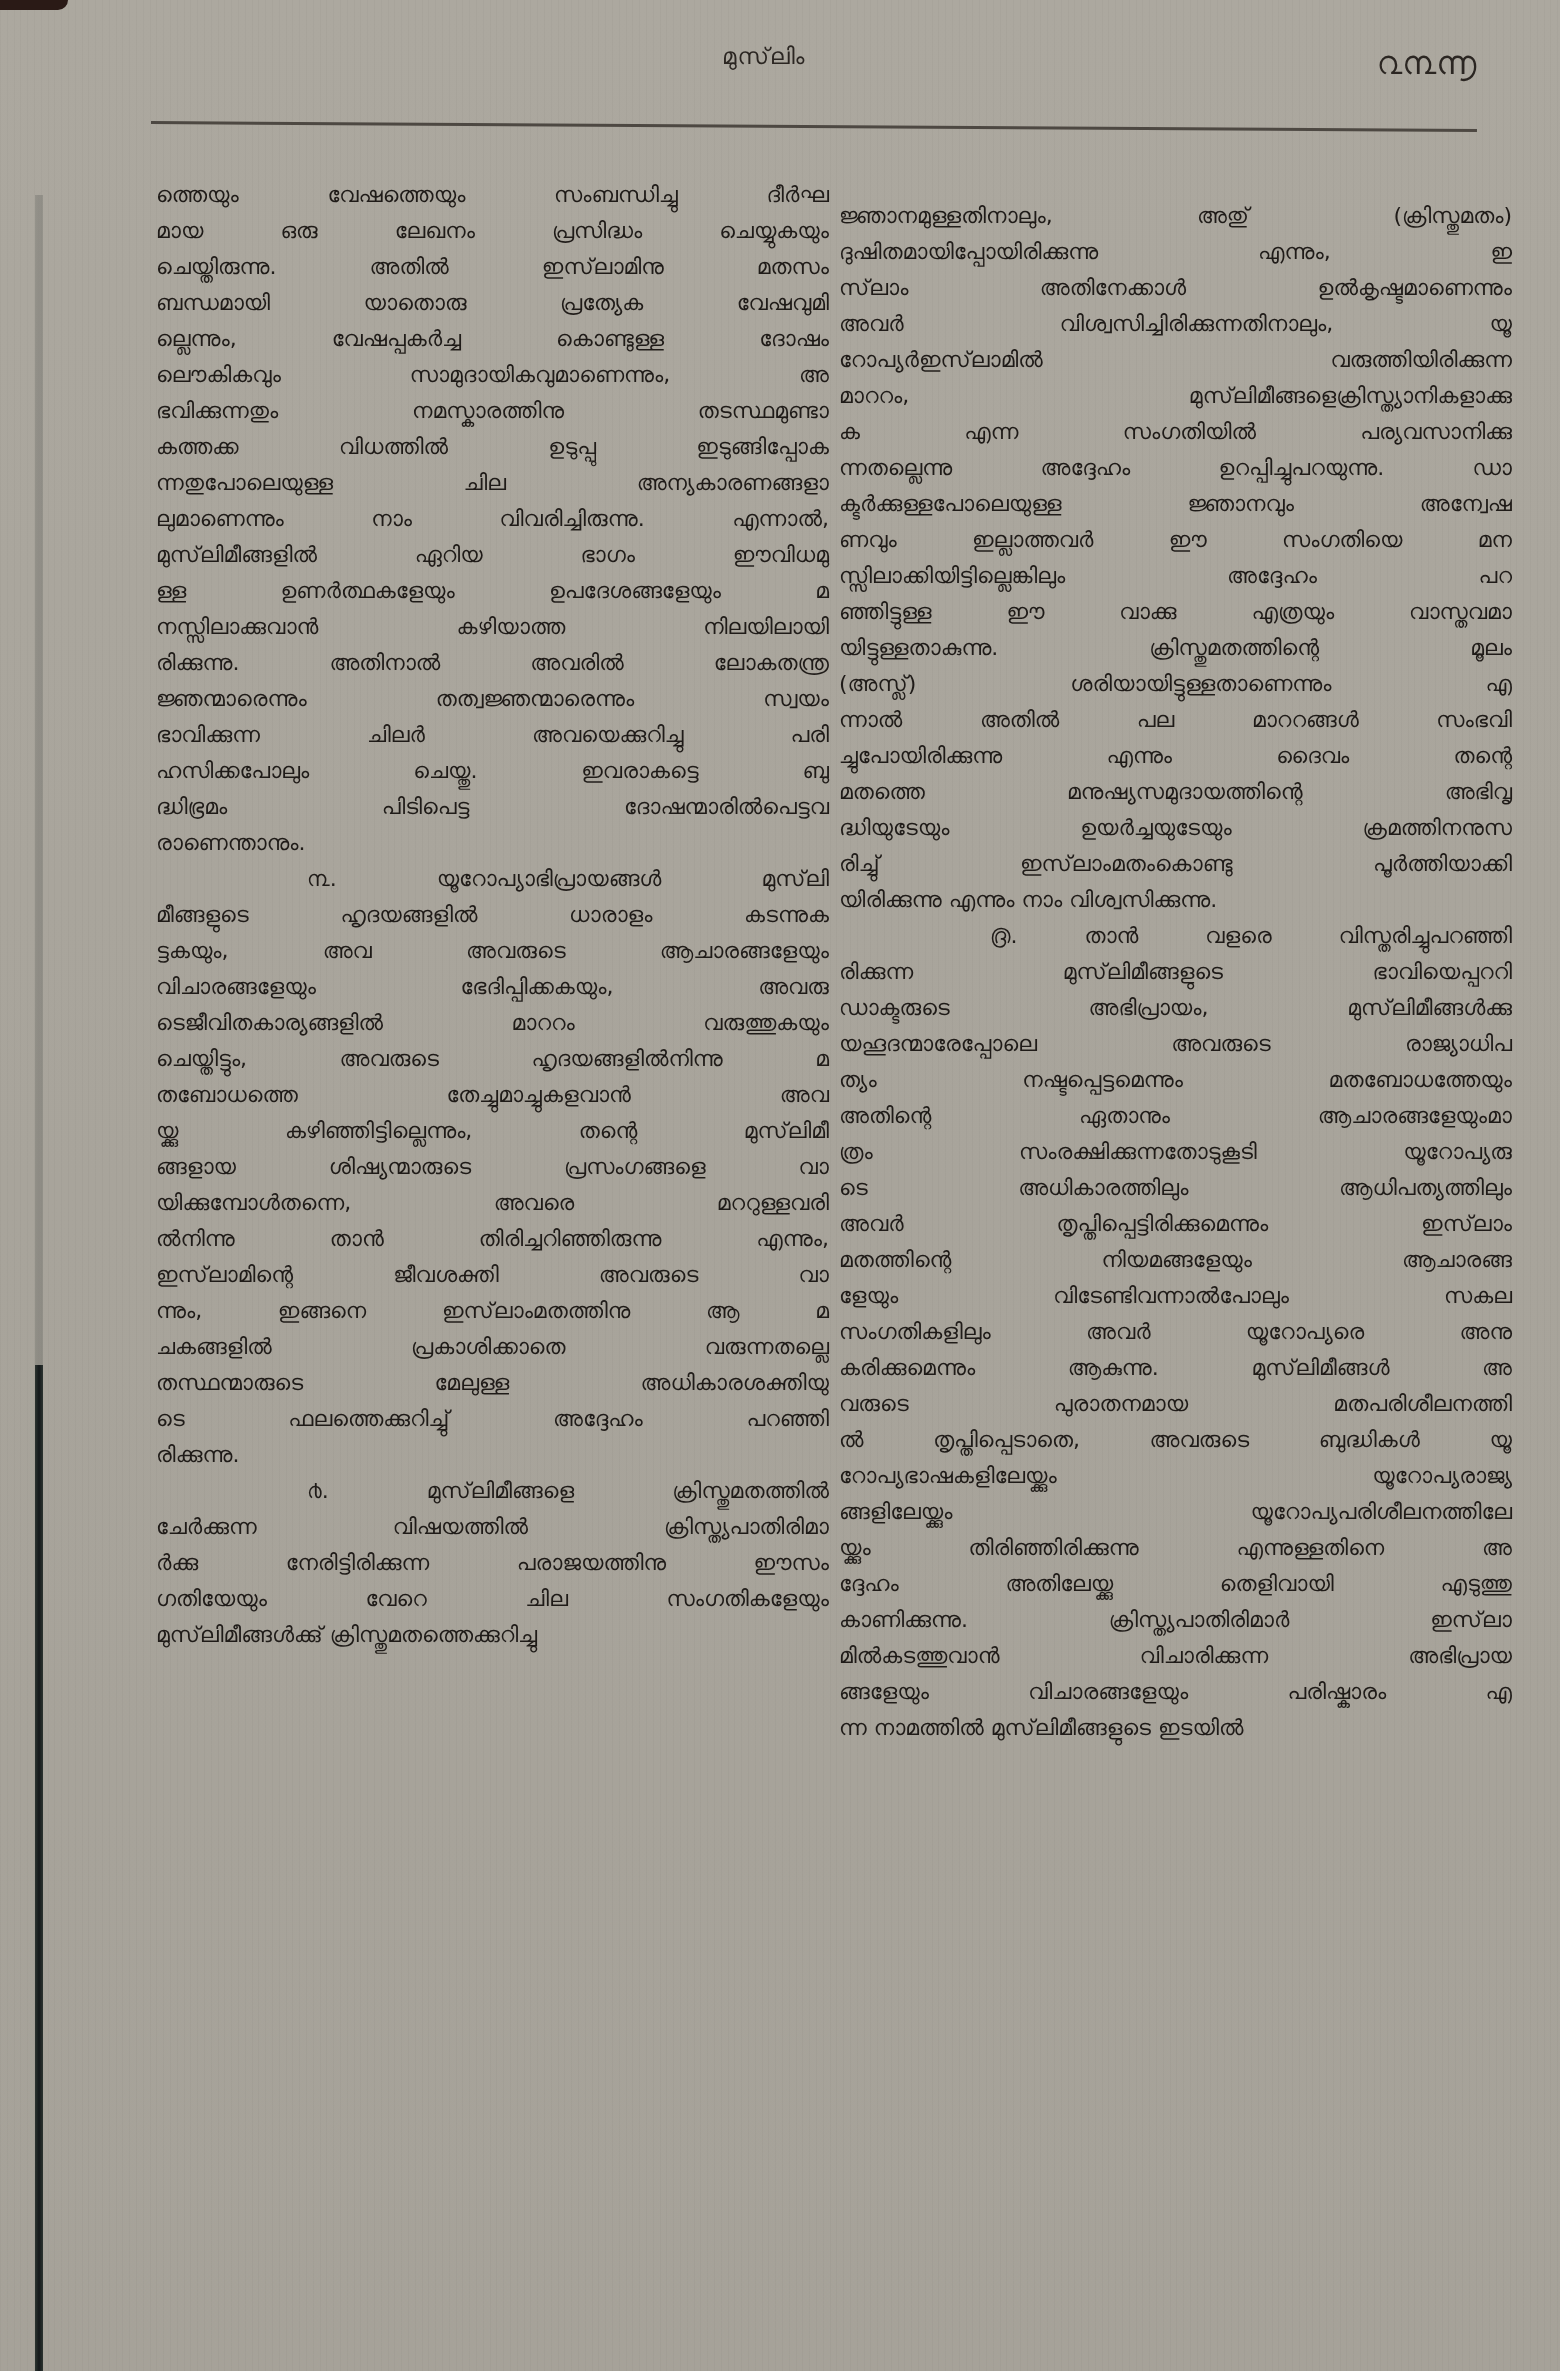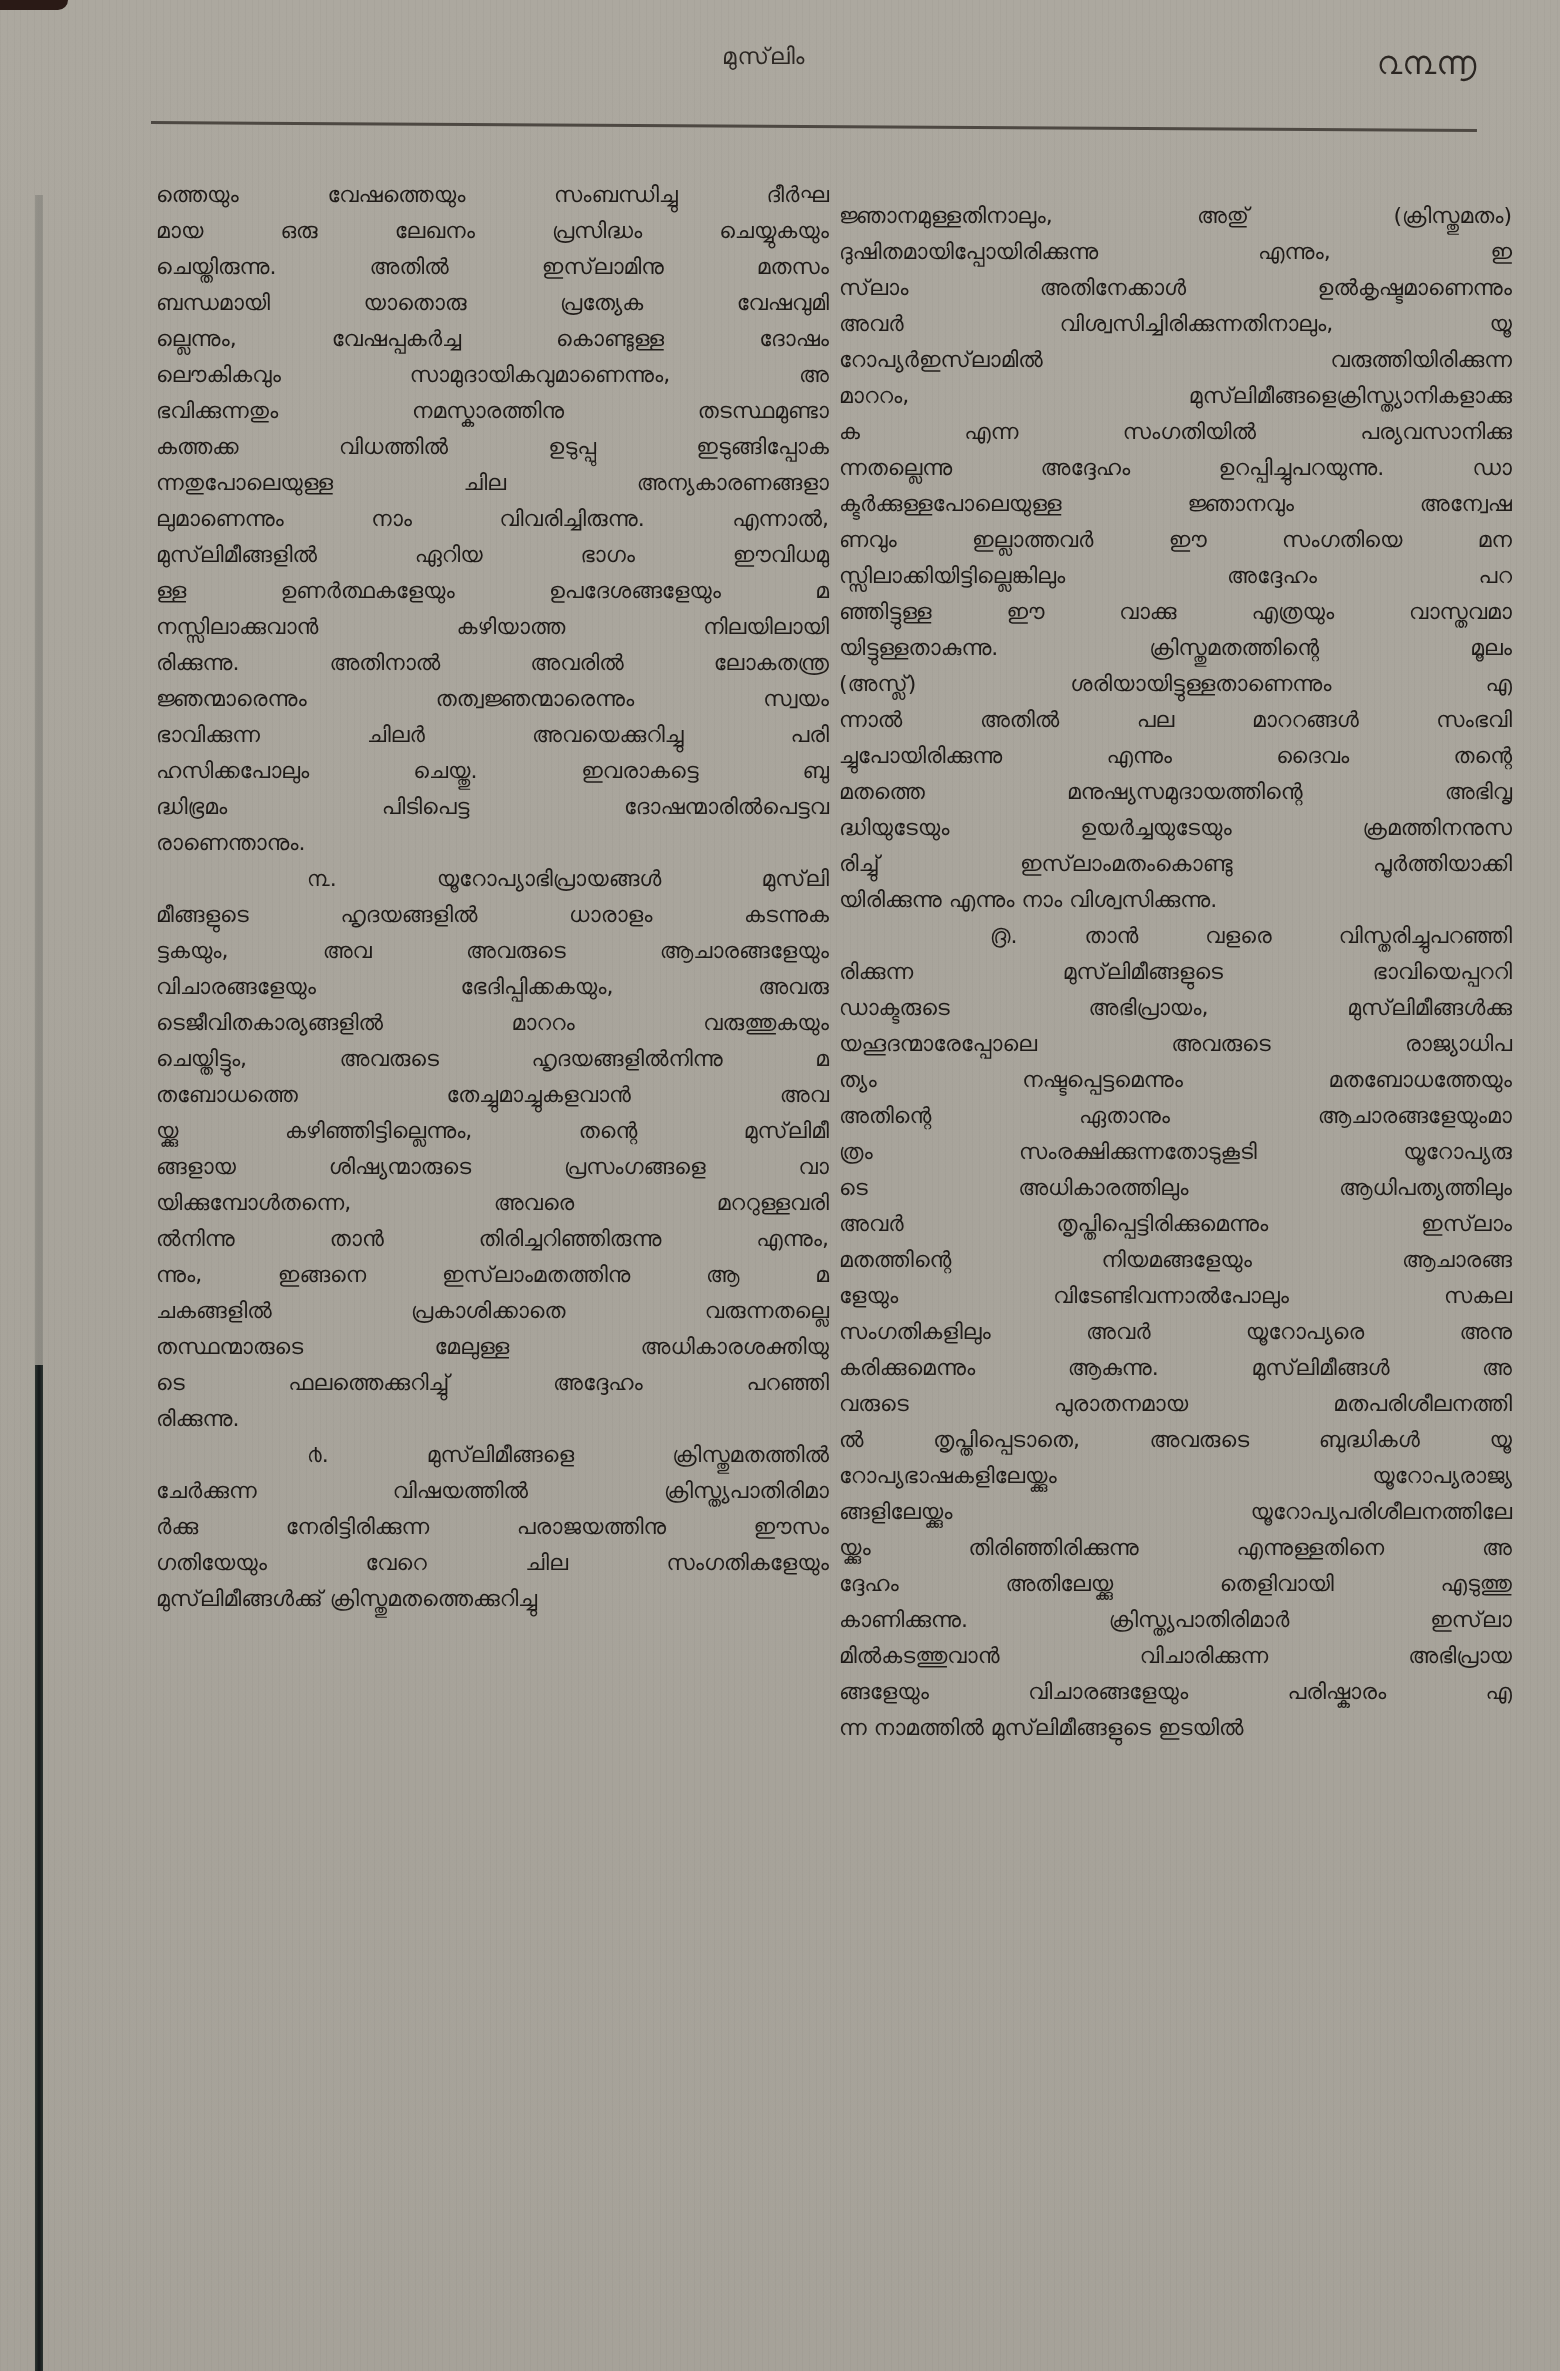--- a/index.html
+++ b/index.html
@@ -91,20 +91,21 @@
       <span class="line">മീങ്ങളുടെ ഹൃദയങ്ങളിൽ ധാരാളം കടന്നുക</span>
       <span class="line">ട്ടകയും, അവ അവരുടെ ആചാരങ്ങളേയും</span>
       <span class="line">വിചാരങ്ങളേയും ഭേദിപ്പിക്കകയും, അവരു</span>
       <span class="line">ടെജീവിതകാര്യങ്ങളിൽ മാററം വരുത്തുകയും</span>
       <span class="line">ചെയ്തിട്ടും, അവരുടെ ഹൃദയങ്ങളിൽനിന്നു മ</span>
       <span class="line">തബോധത്തെ തേച്ചുമാച്ചുകളവാൻ അവ</span>
       <span class="line">യ്ക്കു കഴിഞ്ഞിട്ടില്ലെന്നും, തന്റെ മുസ്‌ലിമീ</span>
       <span class="line">ങ്ങളായ ശിഷ്യന്മാരുടെ പ്രസംഗങ്ങളെ വാ</span>
       <span class="line">യിക്കുമ്പോൾതന്നെ, അവരെ മററുള്ളവരി</span>
       <span class="line">ൽനിന്നു താൻ തിരിച്ചറിഞ്ഞിരുന്നു എന്നും,</span>
+      <span class="line">ഇസ്‌ലാമിന്റെ ജീവശക്തി അവരുടെ വാ</span>
       <span class="line">ന്നും, ഇങ്ങനെ ഇസ്‌ലാംമതത്തിനു ആ മ</span>
       <span class="line">ചകങ്ങളിൽ പ്രകാശിക്കാതെ വരുന്നതല്ലെ</span>
       <span class="line">തസ്ഥന്മാരുടെ മേലുള്ള അധികാരശക്തിയു</span>
       <span class="line">ടെ ഫലത്തെക്കുറിച്ചു് അദ്ദേഹം പറഞ്ഞി</span>
       <span class="line last">രിക്കുന്നു.</span>
       <span class="line indent-lg">൪. മുസ്‌ലിമീങ്ങളെ ക്രിസ്തുമതത്തിൽ</span>
       <span class="line">ചേർക്കുന്ന വിഷയത്തിൽ ക്രിസ്ത്യപാതിരിമാ</span>
       <span class="line">ർക്കു നേരിട്ടിരിക്കുന്ന പരാജയത്തിനു ഈസം</span>
       <span class="line">ഗതിയേയും വേറെ ചില സംഗതികളേയും</span>
       <span class="line last">മുസ്‌ലിമീങ്ങൾക്കു് ക്രിസ്തുമതത്തെക്കുറിച്ചു</span>

